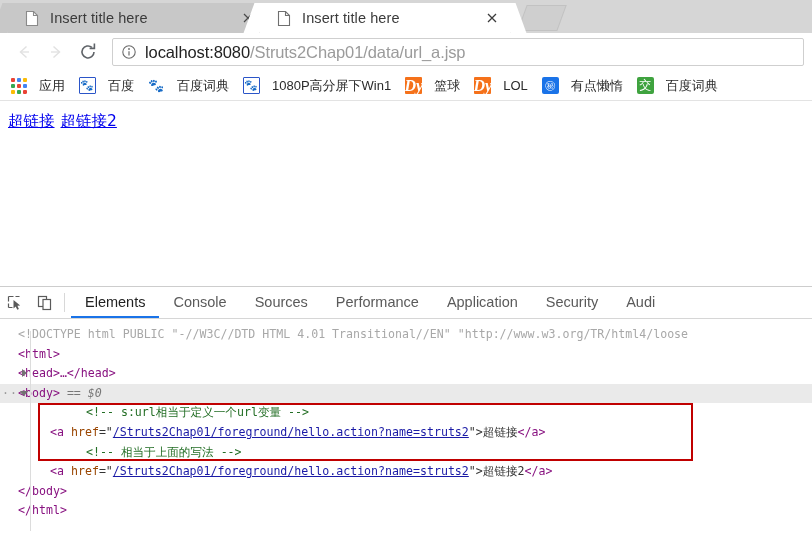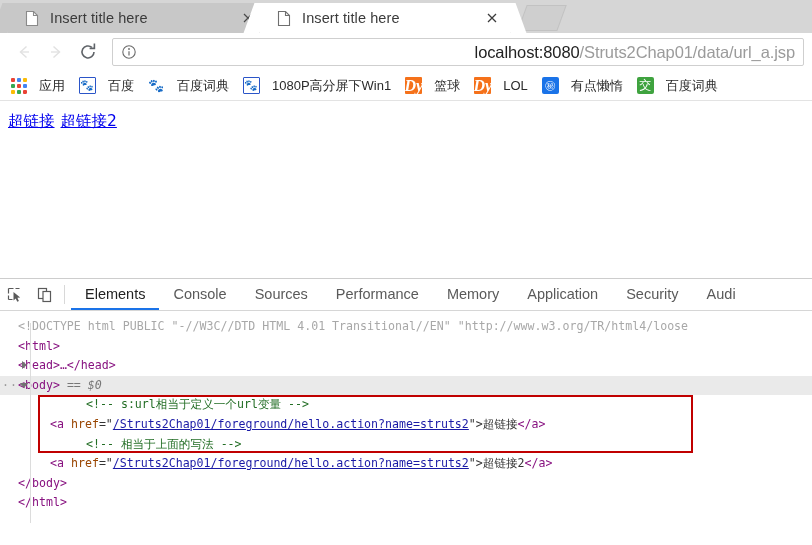--- a/index.html
+++ b/index.html
@@ -140,21 +140,20 @@
     flex: 1;
     height: 28px;
     margin-left: 8px;
     background: #ffffff;
     border: 1px solid #cfcfcf;
     border-radius: 2px;
     display: flex;
     align-items: center;
     padding: 0 8px;
     box-sizing: border-box;
-    justify-content: space-between;
   }
   .info-icon {
     width: 16px;
     height: 16px;
     margin-right: 8px;
     flex: none;
   }
   .url {
     font-size: 16.5px;
     color: #9b9b9b;
@@ -257,21 +256,21 @@
     text-decoration: underline;
     font-family: "DejaVu Sans", sans-serif;
     font-size: 15.5px;
   }
   .page-links a + a { margin-left: 6px; }
 
   
   .devtools {
     position: absolute;
     left: 0;
-    bottom: 12px;
+    bottom: 4px;
     width: 812px;
     height: 255px;
     background: #ffffff;
     border-top: 1px solid #cdcdcd;
     box-sizing: border-box;
   }
   .dt-toolbar {
     height: 32px;
     display: flex;
     align-items: stretch;
@@ -537,21 +536,20 @@
           <rect x="2.5" y="2.5" width="8" height="10" fill="none" stroke="#5a5a5a" stroke-width="1.2"></rect>
           <rect x="7" y="5.5" width="7.5" height="10" fill="#fff" stroke="#5a5a5a" stroke-width="1.2"></rect>
         </svg>
       </div>
       <div class="dt-sep"></div>
       <div class="dt-tabs">
         <div class="dt-tab active">Elements</div>
         <div class="dt-tab">Console</div>
         <div class="dt-tab">Sources</div>
         <div class="dt-tab">Performance</div>
-        <div class="dt-tab">Memory</div>
         <div class="dt-tab">Application</div>
         <div class="dt-tab">Security</div>
         <div class="dt-tab">Audi</div>
       </div>
     </div>
 
     <div class="dom">
 
       <div class="dom-line doctype">&lt;!DOCTYPE html PUBLIC "-//W3C//DTD HTML 4.01 Transitional//EN" "http://www.w3.org/TR/html4/loose</div>
 

